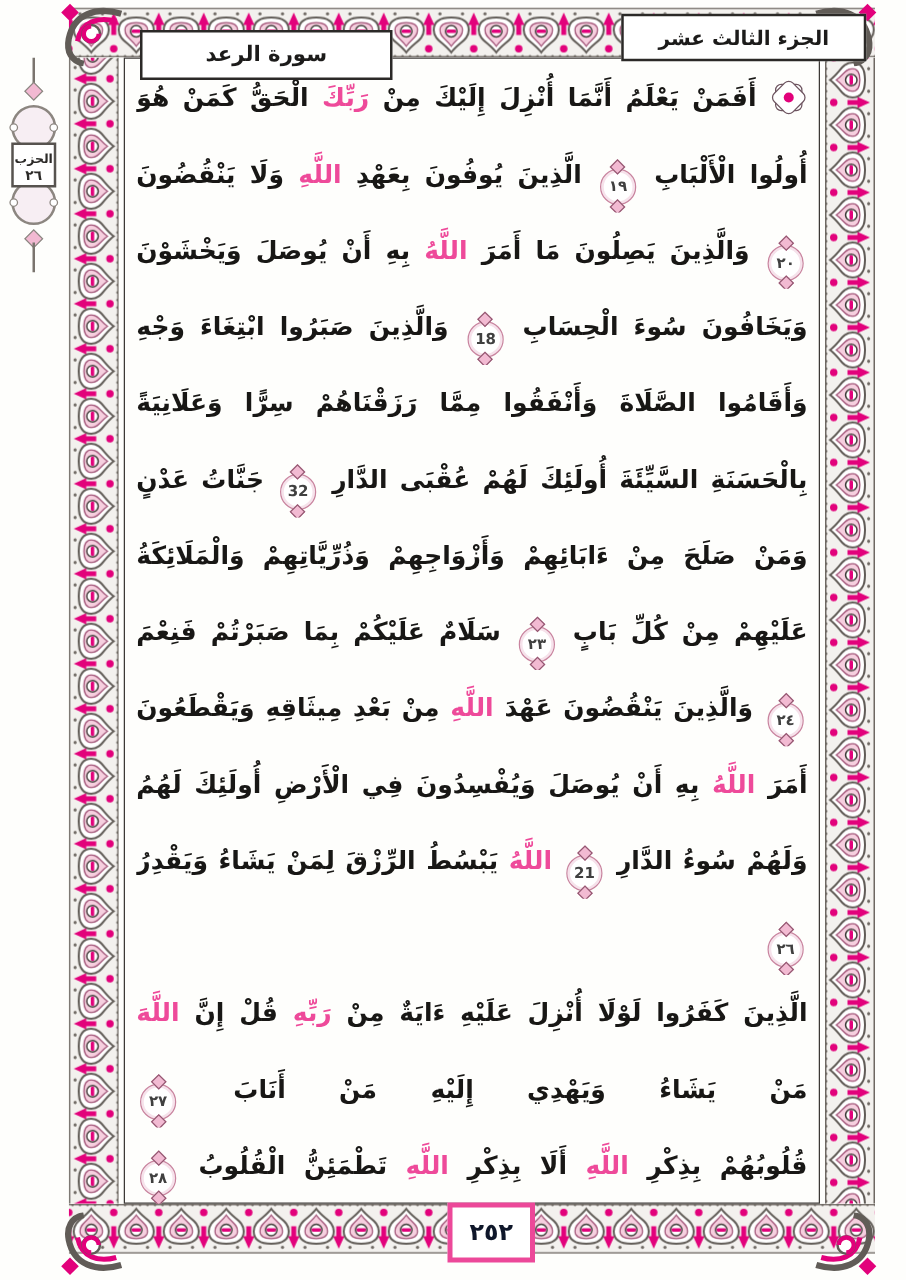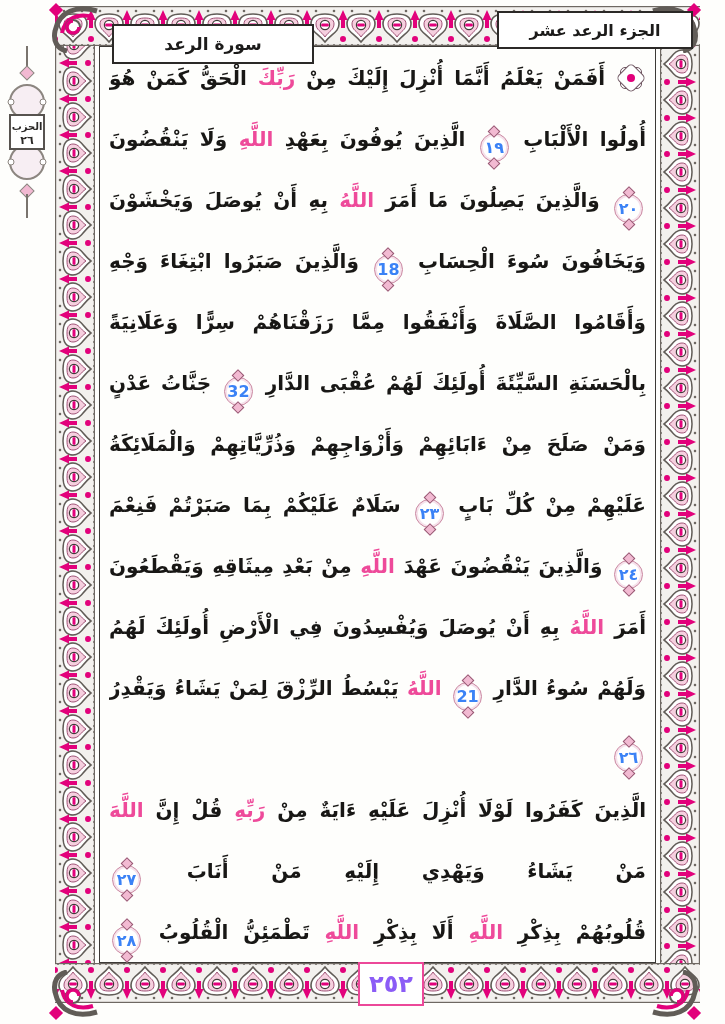--- a/index.html
+++ b/index.html
@@ -19,22 +19,22 @@
   #corner-bl{left:47px;top:970px;transform:scaleY(-1);}
   #corner-br{left:651px;top:970px;transform:scale(-1,-1);}
 
   
   .head-box{position:absolute;z-index:5;background:#ffffff;border:2px solid #2b2927;
             box-shadow:0 0 0 1px #ffffff inset;display:flex;align-items:center;justify-content:center;
             font-weight:bold;color:#1c1b1a;direction:rtl;}
   #juz-box{left:497px;top:11px;width:192px;height:34px;font-size:16px;}
   #surah-box{left:112px;top:24px;width:198px;height:36px;font-size:17px;}
   #pagenum-box{position:absolute;left:358px;top:962px;width:62px;height:40px;z-index:6;
-            background:#ffffff;border:2px solid #ec4899;display:flex;align-items:center;
-            justify-content:center;font-size:24px;font-weight:bold;color:#8b5cf6;}
+            background:#ffffff;border:4px solid #ec4899;display:flex;align-items:center;
+            justify-content:center;font-size:19px;font-weight:bold;color:#0f172a;}
 
   
   .hizb{position:absolute;left:2px;top:46px;z-index:3;}
   .hizb text{font-family:"DejaVu Sans",sans-serif;font-weight:bold;fill:#2c2a28;}
 
   
   .panel{position:absolute;left:99px;top:46px;width:557px;height:917px;z-index:4;
          border:1.6px solid #3c3936;box-sizing:border-box;background:#fefefc;}
   .lines{position:absolute;inset:0;padding:1px 9px 0 9px;direction:rtl;}
   .qline{height:61px;line-height:61px;overflow:hidden;white-space:normal;
@@ -43,21 +43,21 @@
   .hl{color:var(--highlight,#ee4a9a);}
 
   
   .vmark{position:relative;display:inline-flex;align-items:center;justify-content:center;
          width:27px;height:27px;margin:0 3px;border:1.6px solid var(--medallion_ring,#c9849f);
          border-radius:50%;background:#fff;box-shadow:inset 0 0 0 2px #f6e2eb;
          vertical-align:-7px;line-height:normal;}
   .vmark::before,.vmark::after{content:'';position:absolute;left:50%;width:7px;height:7px;
          background:#f2bad2;border:1px solid #945872;transform:translateX(-50%) rotate(45deg);}
   .vmark::before{top:-7px;} .vmark::after{bottom:-7px;}
-  .vnum{font-size:16px;font-weight:bold;color:#3b82f6;}
+  .vnum{font-size:12px;font-weight:bold;color:#404040;}
 
   
   .rub{position:relative;display:inline-block;width:24px;height:24px;margin:0 3px;
        vertical-align:-5px;}
   .rub::before,.rub::after{content:'';position:absolute;inset:1px;background:#fff;
        border:1.6px solid #6e5560;border-radius:5px;}
   .rub::after{transform:rotate(45deg);}
   .rub i{position:absolute;inset:8px;border-radius:50%;background:var(--accent,#e2017b);z-index:1;}
 </style>
 </head>
@@ -147,21 +147,21 @@
     <circle cx="9" cy="116" r="3" fill="#fff" stroke="#8c8680"></circle>
       <circle cx="41" cy="116" r="3" fill="#fff" stroke="#8c8680"></circle>
     <rect x="8" y="69" width="34" height="34" fill="#ffffff" stroke="#57534f" stroke-width="2"></rect>
     <text x="25" y="84" font-size="10" text-anchor="middle">الحزب</text>
     <text x="25" y="98" font-size="11" text-anchor="middle">٢٦</text>
     <rect x="20" y="140" width="10" height="10" transform="rotate(45 25 145)" fill="#f2b9d2" stroke="#8c8680"></rect>
     <line x1="25" y1="148" x2="25" y2="172" stroke="#7a746e" stroke-width="2"></line>
   </svg>
 
   <div id="juz-box" class="head-box">
-    <span>الجزء الرعد عشر</span>
+    <span>الجزء الثالث عشر</span>
   </div>
   <div id="surah-box" class="head-box">
     <span>سورة الرعد</span>
   </div>
 
   <div class="panel">
     <div class="lines">
         <div class="qline"><span class="rub"><i></i></span><span> أَفَمَنْ يَعْلَمُ أَنَّمَا أُنْزِلَ إِلَيْكَ مِنْ </span><span class="hl">رَبِّكَ</span><span> الْحَقُّ كَمَنْ هُوَ أَعْمَى إِنَّمَا يَتَذَكَّرُ</span></div>
         <div class="qline"><span>أُولُوا الْأَلْبَابِ </span><span class="vmark">
             <span class="vnum">١٩</span>

